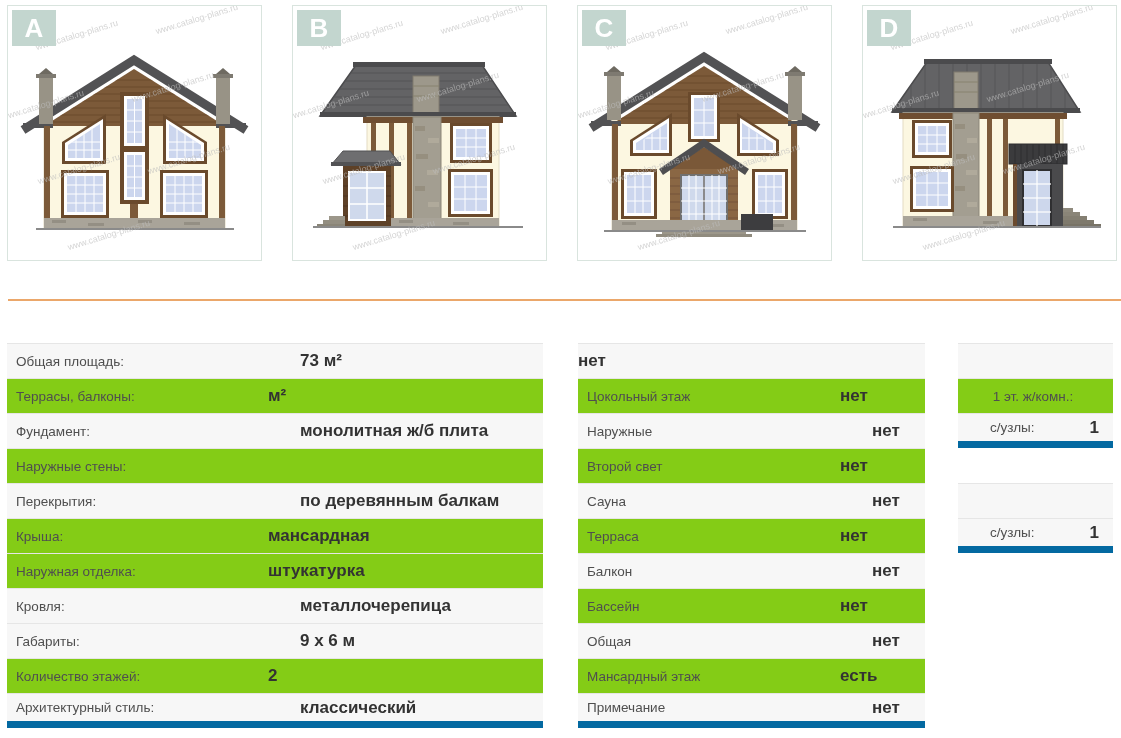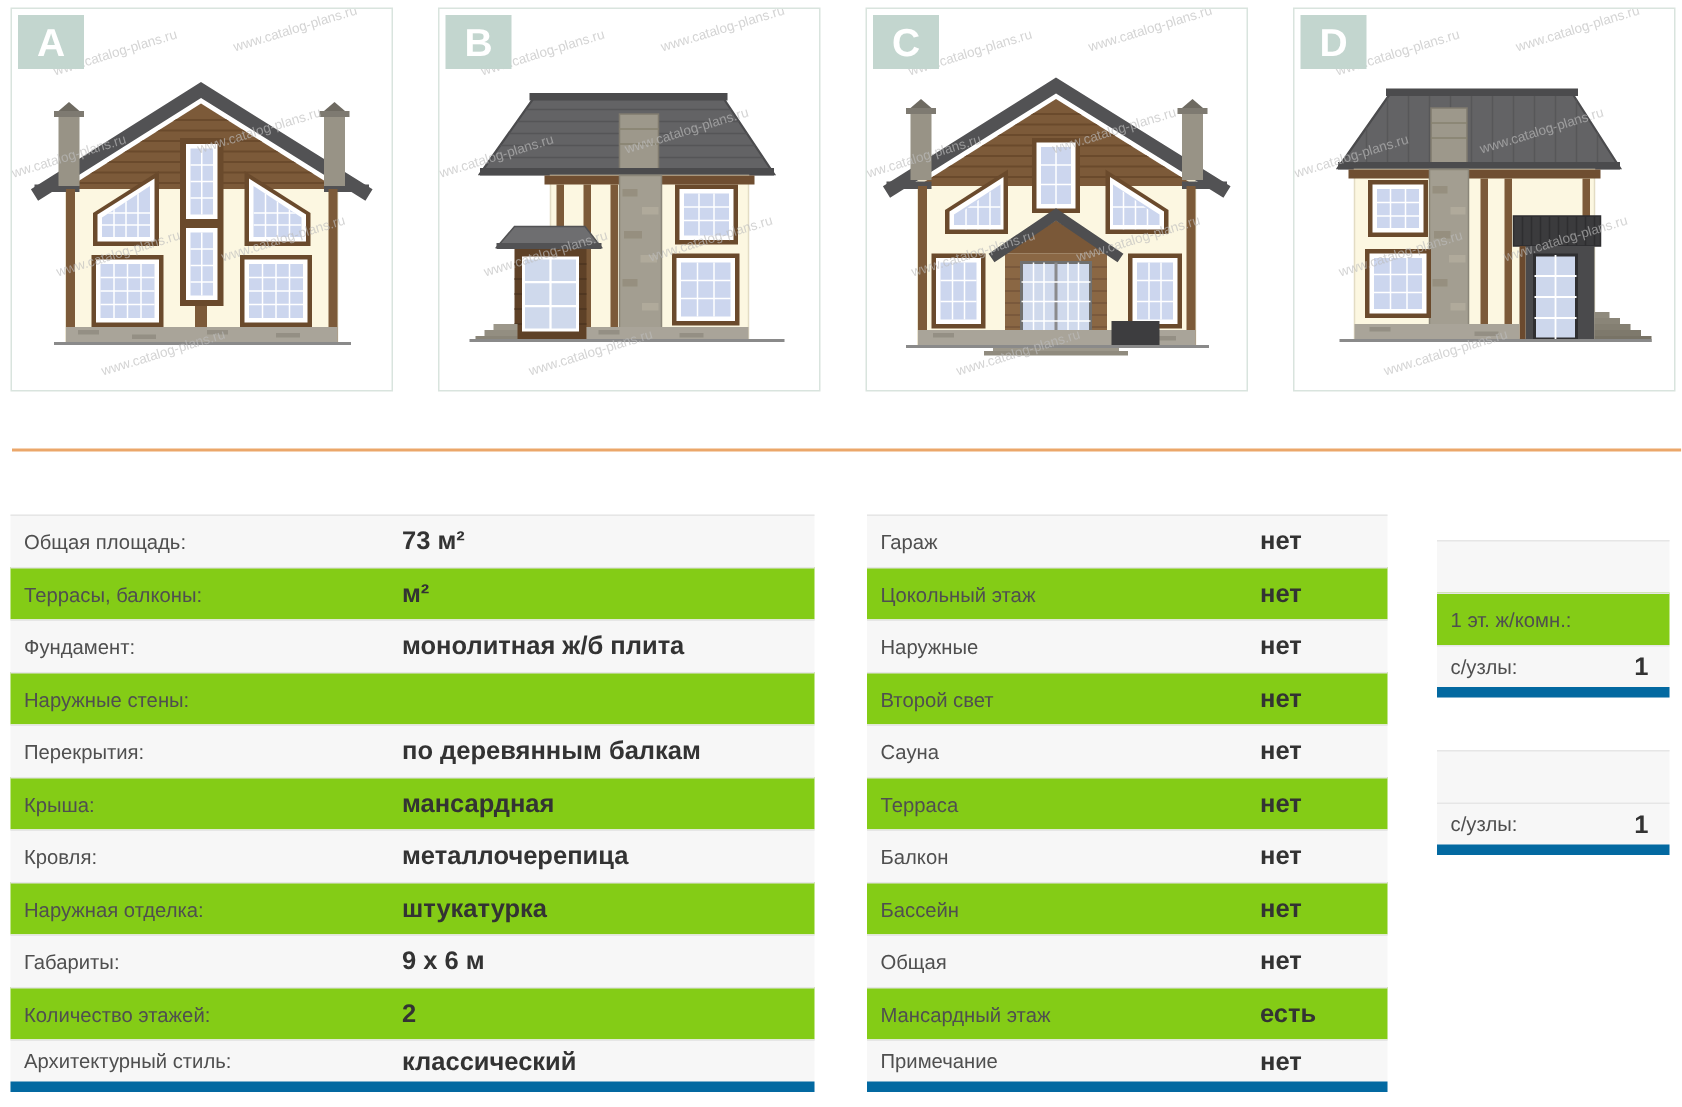--- a/index.html
+++ b/index.html
@@ -24,25 +24,25 @@
   .wm:nth-of-type(5){left:28px;top:158px}
   .wm:nth-of-type(6){left:138px;top:148px}
   .wm:nth-of-type(7){left:58px;top:224px}
   
   .divider{position:absolute;left:8px;top:299px;width:1113px;height:2px;
            background:var(--divider,#eba76a);}
   
   .tbl{position:absolute;}
   .tbl-left{left:7px;top:343px;width:536px;}
   .tbl-mid{left:578px;top:343px;width:347px;}
-  .tbl-right{position:absolute;left:958px;top:360px;width:155px;}
+  .tbl-right{position:absolute;left:958px;top:343px;width:155px;text-align:center;}
   .row{display:grid;height:35px;align-items:center;box-sizing:border-box;
        border-top:1px solid #e6e6e6;background:#84cc16;}
   .rows-box .row:last-child{border-bottom:7px solid #0369a1;}
-  .row.odd{background:var(--stripe,#f7f7f7);}
+  .row.odd{background:var(--stripe,#f7f7f7);gap:32px;}
   .tbl-left .row{grid-template-columns:261px 1fr;}
   .tbl-mid .row{grid-template-columns:262px 1fr;}
   .tbl-right .row{grid-template-columns:1fr auto;}
   .lbl{padding-left:9px;font-size:13.5px;color:#4f4f4f;}
   .val{font-size:17px;font-weight:bold;color:#333;}
   .tbl-right .val{padding-right:14px;}
   .grp-gap{height:35px;}
 </style>
 </head>
 <body>
@@ -492,44 +492,43 @@
         <span class="lbl">Наружные стены:</span>
       </div>
       <div class="row odd">
         <span class="lbl">Перекрытия:</span>
         <span class="val">по деревянным балкам</span>
       </div>
       <div class="row">
         <span class="lbl">Крыша:</span>
         <span class="val">мансардная</span>
       </div>
+      <div class="row">
+        <span class="lbl">Наружная отделка:</span>
+        <span class="val">штукатурка</span>
+      </div>
       <div class="row odd">
         <span class="lbl">Кровля:</span>
         <span class="val">металлочерепица</span>
       </div>
-      <div class="row">
-        <span class="lbl">Наружная отделка:</span>
-        <span class="val">штукатурка</span>
-      </div>
       <div class="row odd">
         <span class="lbl">Габариты:</span>
         <span class="val">9 x 6 м</span>
       </div>
       <div class="row">
         <span class="lbl">Количество этажей:</span>
         <span class="val">2</span>
       </div>
       <div class="row odd">
         <span class="lbl">Архитектурный стиль:</span>
         <span class="val">классический</span>
       </div>
     </div>
   <div class="tbl tbl-mid rows-box">
       <div class="row odd">
-        <span class="lbl">Гараж</span>
         <span class="val">нет</span>
       </div>
       <div class="row">
         <span class="lbl">Цокольный этаж</span>
         <span class="val">нет</span>
       </div>
       <div class="row odd">
         <span class="lbl">Наружные</span>
         <span class="val">нет</span>
       </div>

